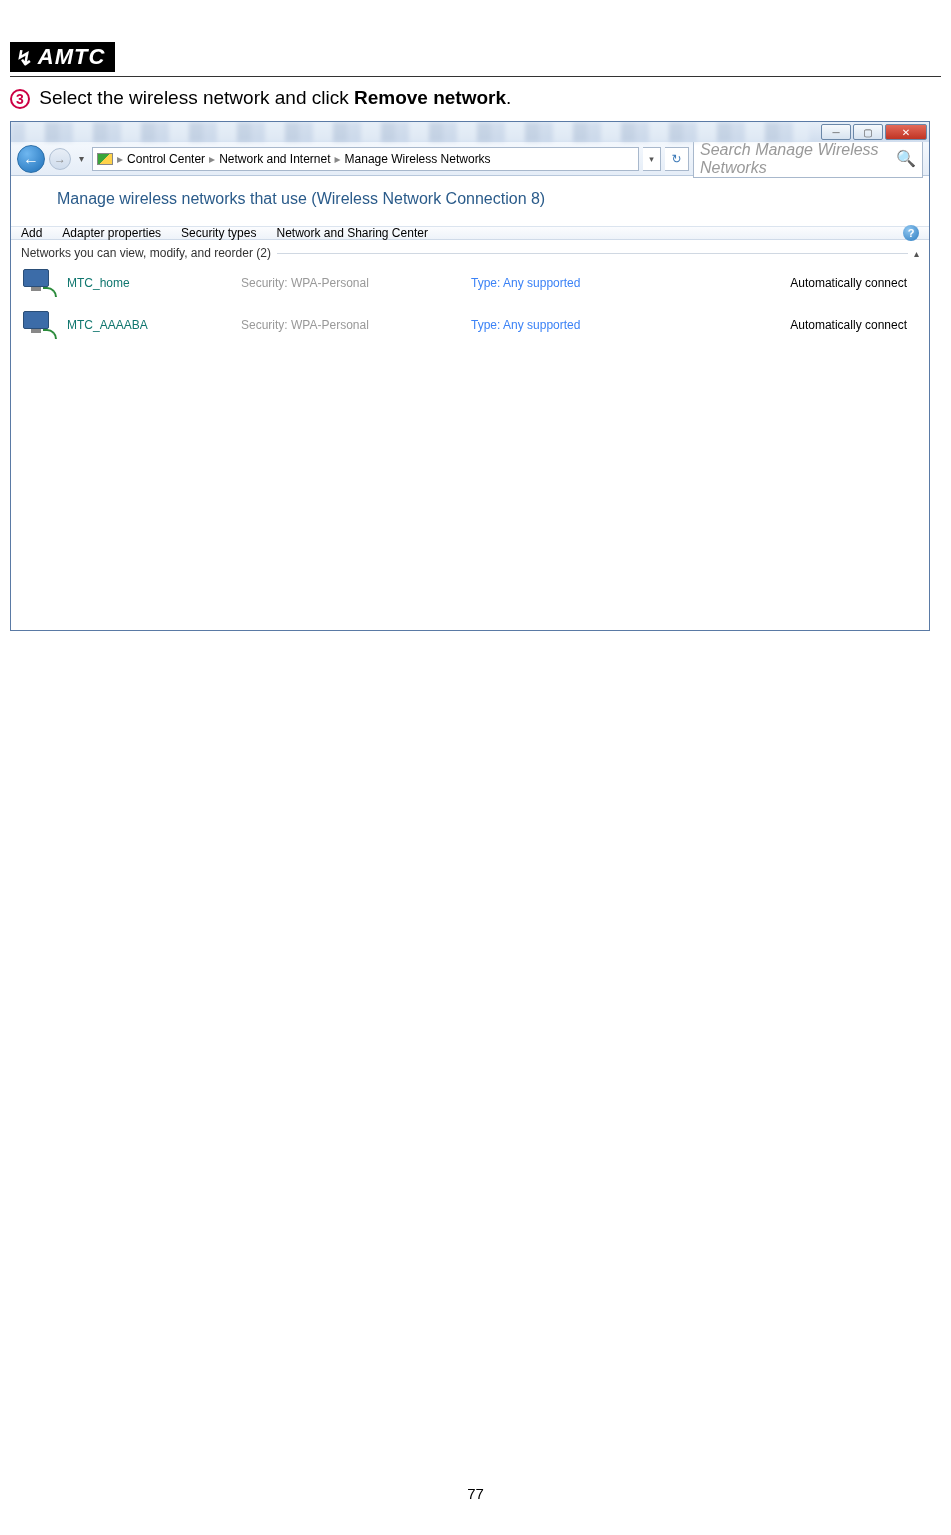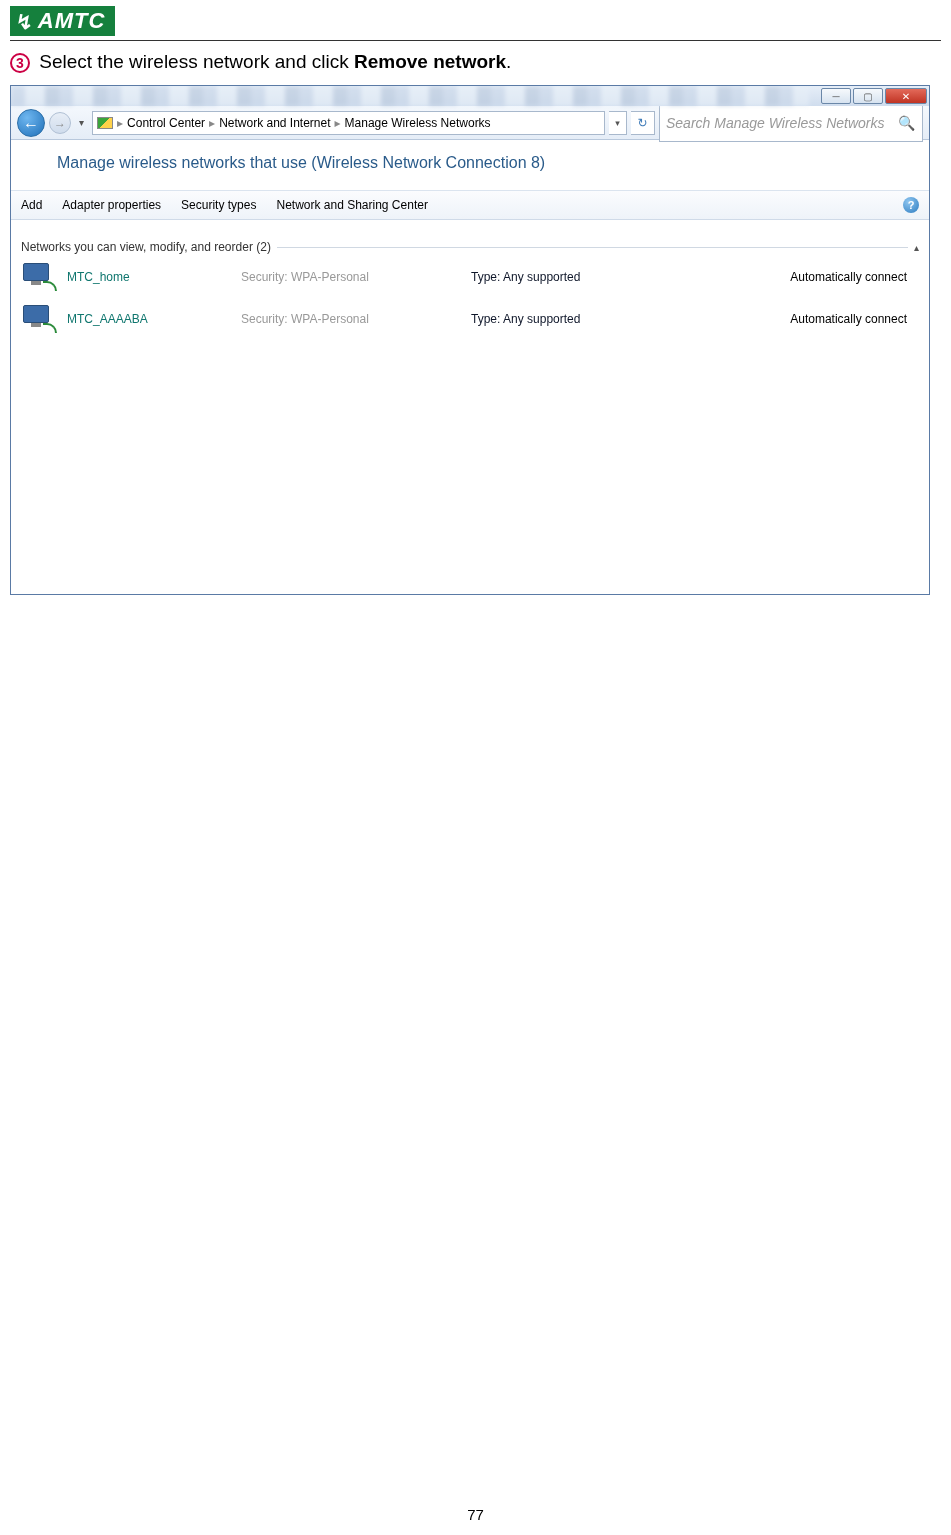--- a/index.html
+++ b/index.html
@@ -7,28 +7,29 @@
     font-family: Arial, Helvetica, sans-serif;
     background: #fff;
     width: 951px;
     margin: 0 auto;
     color: #000;
   }
   .page-header {
     padding: 6px 10px 0 10px;
   }
   .logo-bar {
-    background: #15803d;
+    background: #000000;
     display: inline-block;
     padding: 2px 10px 2px 6px;
     color: #fff;
     font-style: italic;
     font-weight: bold;
     font-size: 22px;
     letter-spacing: 1px;
+    margin-top: 36px;
   }
   .logo-bar .icon {
     display: inline-block;
     vertical-align: middle;
     font-style: normal;
     font-weight: bold;
     font-size: 20px;
     margin-right: 4px;
   }
   .hr {
@@ -126,49 +127,49 @@
   .sep{color:#888;margin:0 2px;}
   .refresh-cell{
     width:24px;height:24px;border:1px solid #a8b8cc;background:#fff;border-left:none;
     display:flex;align-items:center;justify-content:center;color:#3d7ab8;font-size:12px;
   }
   .drop-cell{
     width:18px;height:24px;border:1px solid #a8b8cc;border-left:none;background:#fff;
     display:flex;align-items:center;justify-content:center;font-size:9px;color:#555;
   }
   .search-box{
-    width:264px;height:24px;border:1px solid #a8b8cc;background:#fff;
-    display:flex;align-items:center;padding:18px 6px;color:#999;font-style:italic;font-size:14px;
+    width:230px;height:24px;border:1px solid #a8b8cc;background:#fff;
+    display:flex;align-items:center;padding:18px 6px;color:#999;font-style:italic;font-size:16px;
     justify-content:space-between;
   }
   
   .head-area{
     padding:14px 24px 10px 46px;
   }
   .head-area .h1{
     color:#2a5b8a;font-size:16px;margin-bottom:8px;
   }
   .head-area .sub{
     color:#333;font-size:12px;
   }
   
   .tbar2{
-    height:30px;background:linear-gradient(#fbfcfe,#eef3f9);
+    height:14px;background:linear-gradient(#fbfcfe,#eef3f9);
     border-top:1px solid #dbe4ef;border-bottom:1px solid #cfdae8;
     display:flex;align-items:center;padding:0 10px;font-size:12px;gap:20px;
     position:relative;
   }
   .tbar2 .help{
     position:absolute;right:10px;width:16px;height:16px;border-radius:50%;
     background:radial-gradient(circle at 35% 30%, #8fc6f0,#2d7cc0);color:#fff;
     font-size:11px;font-weight:bold;display:flex;align-items:center;justify-content:center;
   }
   
   .group-hdr{
-    padding:20px 10px 2px 10px;font-size:12px;color:#333;display:flex;align-items:center;
+    padding:6px 10px 2px 10px;font-size:12px;color:#333;display:flex;align-items:center;
   }
   .group-hdr .line{flex:1;height:1px;background:#d0d8e2;margin-left:6px;}
   .group-hdr .chev{font-size:10px;color:#555;margin-left:6px;}
   
   .rows{padding:0 10px;}
   .nrow{
     display:flex;align-items:center;height:42px;border-bottom:1px dotted transparent;
     font-size:12px;
   }
   .nicon{
@@ -178,25 +179,25 @@
     width:26px;height:18px;background:#3c6ca8;border:1px solid #2a4e78;border-radius:2px;
     position:absolute;top:4px;left:2px;
   }
   .stand{width:10px;height:4px;background:#888;position:absolute;top:22px;left:10px;}
   .wave{
     width:14px;height:10px;border:2px solid #2a8a3a;border-bottom:none;border-left:none;
     border-top-right-radius:14px;position:absolute;bottom:4px;right:4px;transform:rotate(0deg);
   }
   .nrow .name{width:150px;color:#0f766e;}
   .nrow .sec{width:230px;color:#999;margin-left:24px;}
-  .nrow .type{width:230px;color:#0f172a;}
+  .nrow .type{width:230px;color:#3b82f6;}
   .nrow .auto{flex:1;text-align:right;color:#000000;padding-right:12px;}
   .page-container{position:relative;height:1535px;}
   .footer-fixed{
-    position:absolute;bottom:12px;left:0;right:0;text-align:center;font-size:15px;
+    position:absolute;bottom:33px;left:0;right:0;text-align:center;font-size:15px;
   }
 </style>
 </head>
 <body>
 <div class="page-container">
 
 <div class="page-header">
   <div class="logo-bar">
     <span class="icon">↯</span><span>AMTC</span>
   </div>

